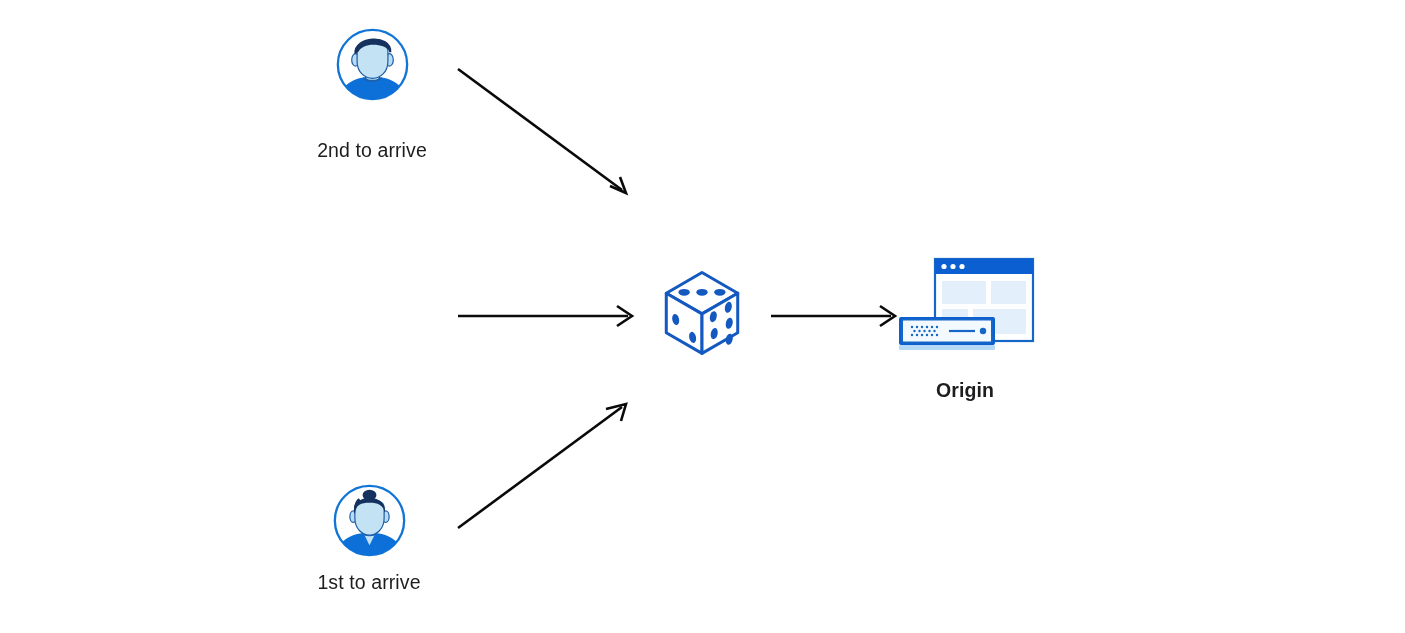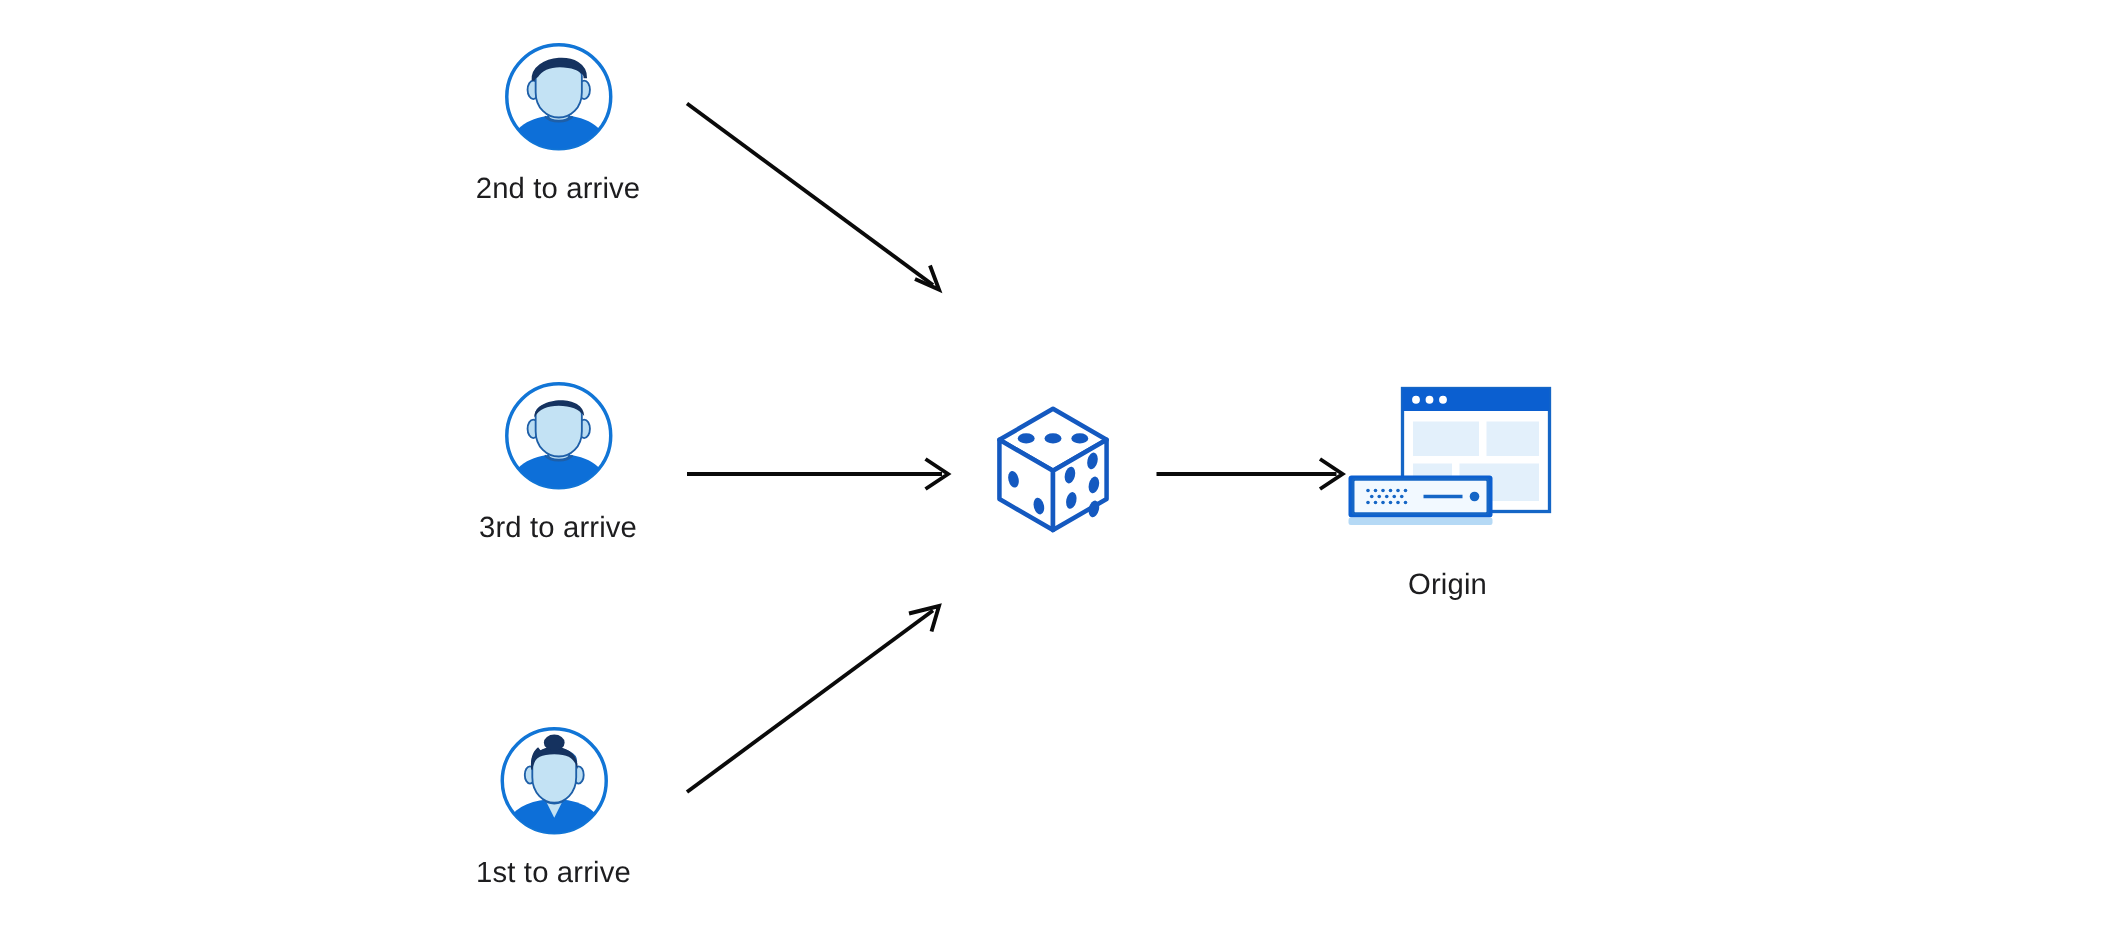--- a/index.html
+++ b/index.html
@@ -42,25 +42,25 @@
   }
   .arrow-layer {
     position: absolute;
     left: 0;
     top: 0;
     width: 1405px;
     height: 633px;
     pointer-events: none;
   }
   
-  #node-client-2nd { left: 308px; top: 26px; width: 128px; }
+  #node-client-2nd { left: 308px; top: 26px; width: 128px; gap: 24px; }
   #node-client-3rd { left: 305px; top: 252px; width: 134px; }
   #node-client-1st { left: 305px; top: 482px; width: 128px; justify-content: flex-end; }
   #node-randomizer { left: 655px; top: 265px; width: 94px; }
-  #node-origin     { left: 893px; top: 255px; width: 144px; }
+  #node-origin     { left: 893px; top: 255px; width: 144px; font-weight: bold; }
 
   #node-origin .node-label { margin-top: 14px; }
 </style>
 </head>
 <body>
 
 <div id="canvas">
 
   <svg class="arrow-layer" viewBox="0 0 1405 633" width="1405" height="633" aria-hidden="true">
 
@@ -108,42 +108,20 @@
           <path d="M30 32 C30 18 70 18 70 32 L70 46 C70 60 60 68 50 68 C40 68 30 60 30 46 Z" fill="#c3e2f4" stroke="#1e5fa8" stroke-width="1.6"></path>
 
           <path d="M28 36 C26 14 74 10 73 34 C71 30 66 26 58 25 C46 23 36 26 32 33 Z" fill="#15325f"></path>
           <path d="M28 36 C26 14 74 10 73 34" fill="none" stroke="#15325f" stroke-width="3"></path>
         </g>
       </svg>
     </span>
     <span class="node-label">2nd to arrive</span>
   </div>
 
-  <div class="node" id="node-client-3rd">
-    <span class="node-icon">
-      <svg width="77" height="77" viewBox="0 0 100 100">
-        <defs>
-          <clipPath id="clipB">
-              <circle cx="50" cy="50" r="45"></circle>
-            </clipPath>
-        </defs>
-        <circle cx="50" cy="50" r="45" fill="#ffffff" stroke="#1175d6" stroke-width="3"></circle>
-        <g clip-path="url(#clipB)">
-          <path d="M4 100 C8 76 26 66 50 66 C74 66 92 76 96 100 Z" fill="#0d6fd8"></path>
-          <path d="M41 52 h18 v15 c0 5 -18 5 -18 0 Z" fill="#b9dcf2" stroke="#1e5fa8" stroke-width="1.6"></path>
-          <path d="M38 67 C43 73 57 73 62 67" fill="none" stroke="#1e5fa8" stroke-width="1.8"></path>
-          <ellipse cx="28" cy="44" rx="5" ry="8" fill="#b9dcf2" stroke="#1e5fa8" stroke-width="1.6"></ellipse>
-          <ellipse cx="72" cy="44" rx="5" ry="8" fill="#b9dcf2" stroke="#1e5fa8" stroke-width="1.6"></ellipse>
-          <path d="M30 32 C30 18 70 18 70 32 L70 46 C70 60 60 68 50 68 C40 68 30 60 30 46 Z" fill="#c3e2f4" stroke="#1e5fa8" stroke-width="1.6"></path>
-          <path d="M29 34 C28 16 72 13 72 33 C68 27 60 24 50 24 C40 24 33 27 29 34 Z" fill="#15325f"></path>
-        </g>
-      </svg>
-    </span>
-    <span class="node-label">3rd to arrive</span>
-  </div>
 
   <div class="node" id="node-client-1st">
     <span class="node-icon">
       <svg width="77" height="77" viewBox="0 0 100 100">
         <defs>
           <clipPath id="clipC">
               <circle cx="50" cy="50" r="45"></circle>
             </clipPath>
         </defs>
         <circle cx="50" cy="50" r="45" fill="#ffffff" stroke="#1175d6" stroke-width="3"></circle>

